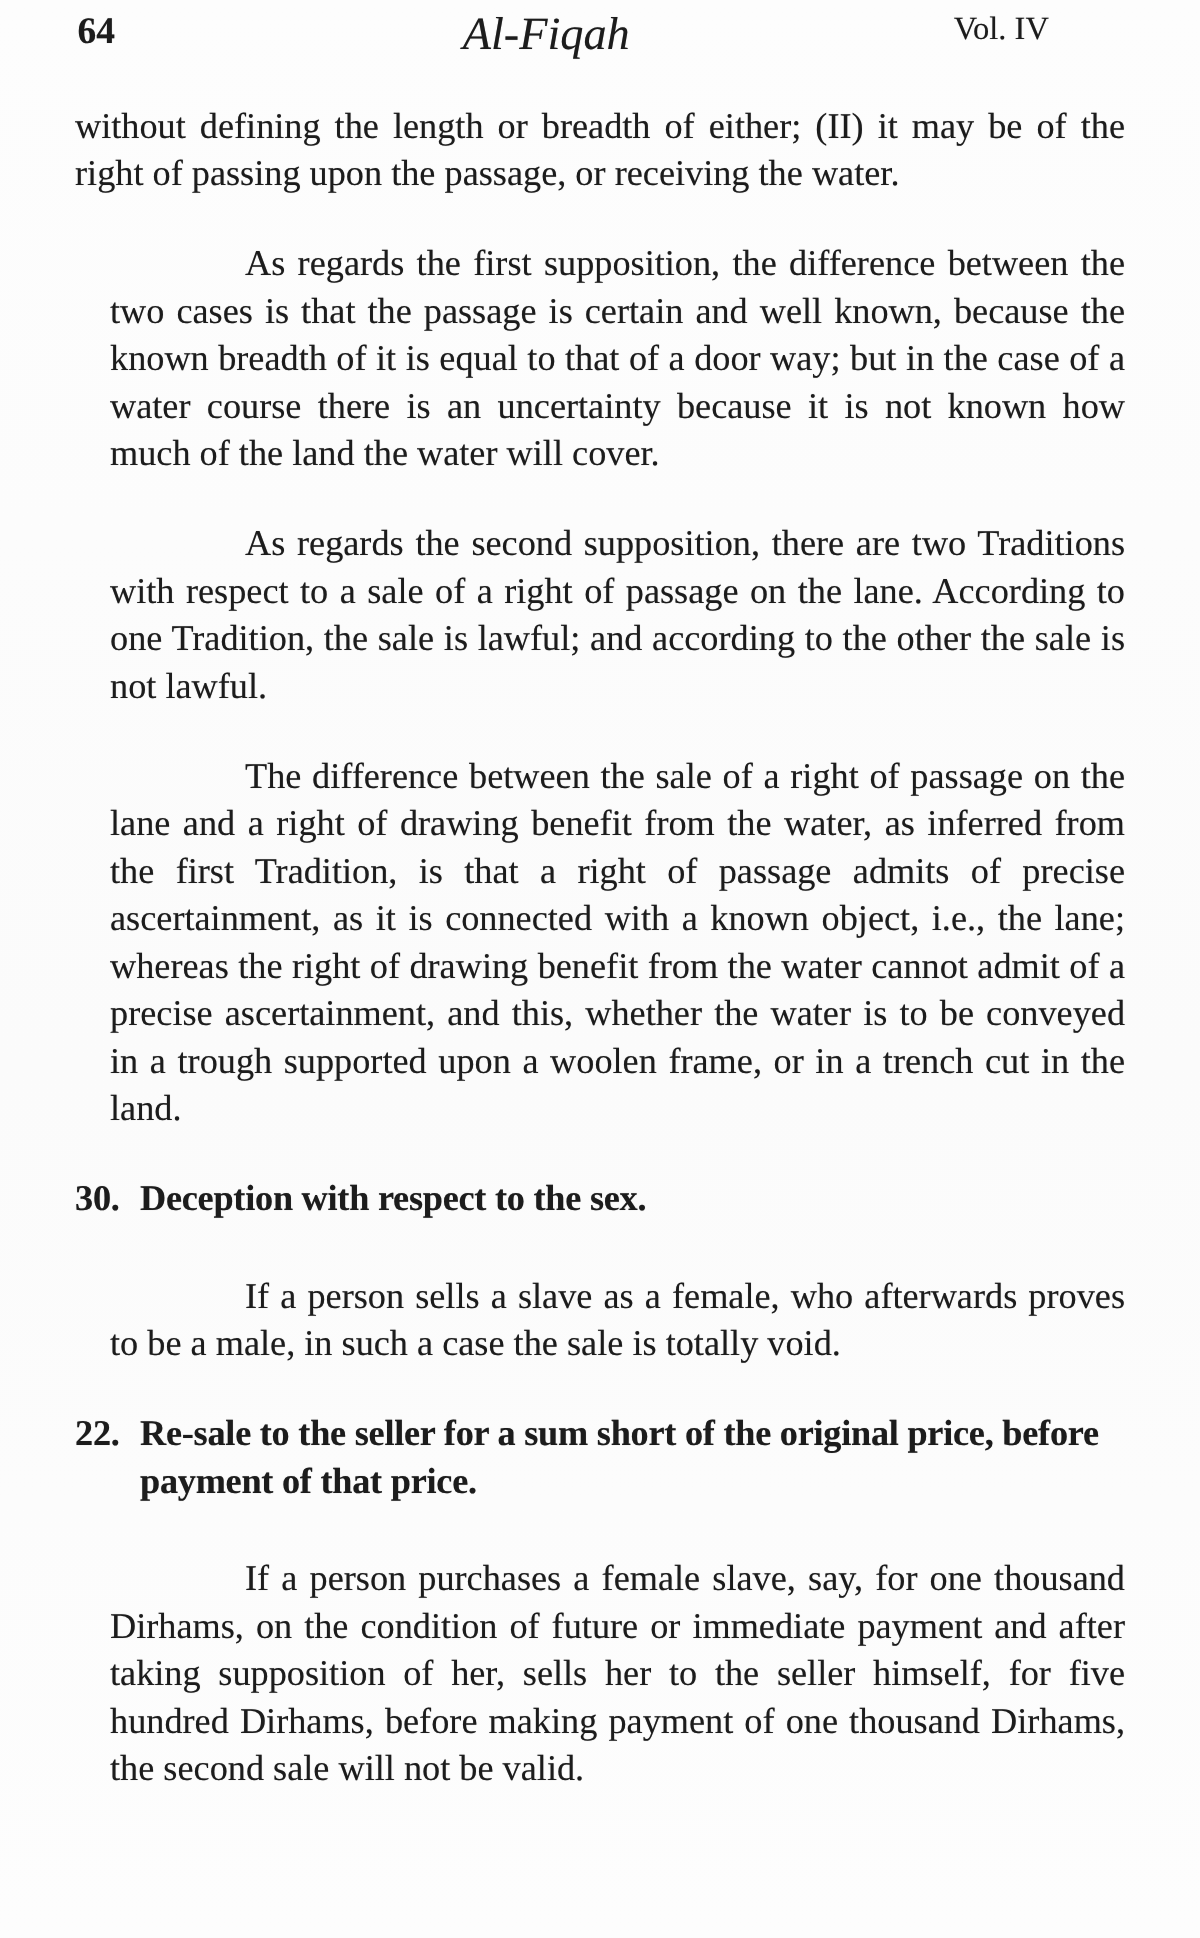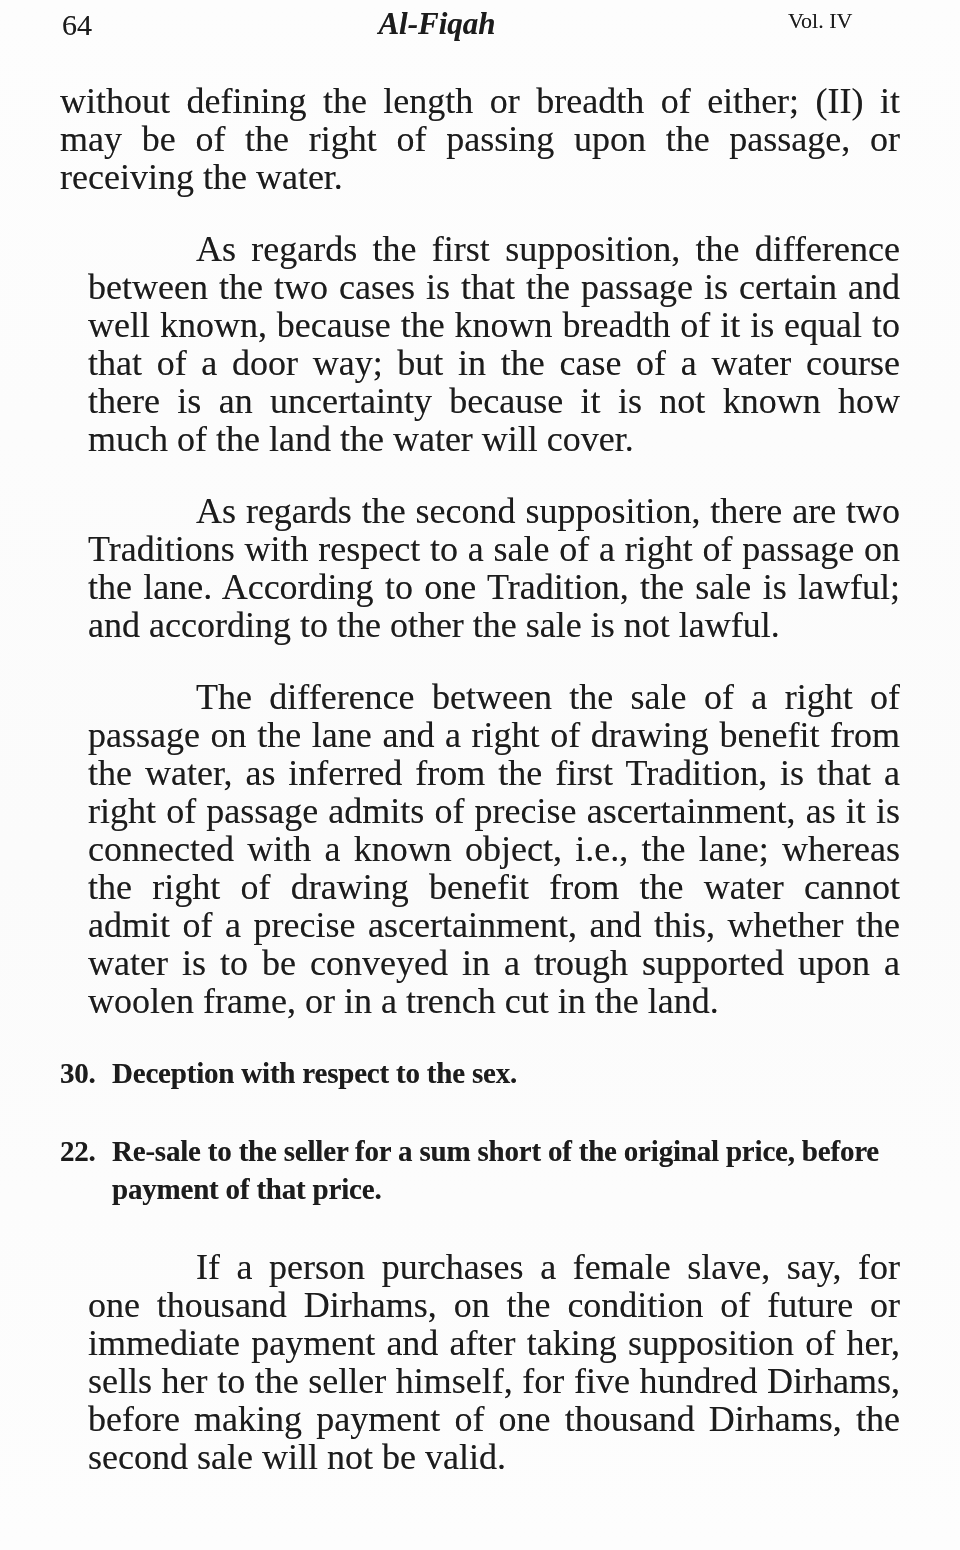--- a/index.html
+++ b/index.html
@@ -15,30 +15,30 @@
     position: relative;
     width: 960px; height: 1550px;
     overflow: hidden;
     background: linear-gradient(180deg, #fdfdfd 0%, #fbfbfb 55%, #fdfdfd 100%);
   }
   
   .page * { text-shadow: 0 0 0.6px rgba(20,20,20,0.45); }
 
   
   .pg-header { position: absolute; left: 0; top: 0; width: 960px; height: 48px; }
-  .pg-num   { position: absolute; left: 62px;  top: 8px; font-size: 30px; }
+  .pg-num   { position: absolute; left: 62px;  top: 8px; font-size: 30px; font-weight: bold; }
   .pg-title { position: absolute; left: 437px; top: 6px; transform: translateX(-50%);
-              font-size: 31px; font-style: italic; font-weight: bold; }
-  .pg-vol   { position: absolute; left: 763px; top: 8px; font-size: 22px; margin-left: 25px; }
+              font-size: 37px; font-style: italic; font-weight: normal; }
+  .pg-vol   { position: absolute; left: 763px; top: 8px; font-size: 26px; }
 
   
   .content { position: absolute; left: 60px; top: 82px; width: 840px; }
   .para {
     margin: 0 0 34px 0;
-    font-size: 36px;
+    font-size: 29px;
     line-height: 38px;
     text-align: justify;
   }
   .para.indent { text-indent: 108px; margin-left: 28px; }
   .heading {
     margin: 22px 0 40px 0;
     font-size: 29px;
     line-height: 38px;
     font-weight: bold;
     text-align: left;
@@ -56,16 +56,17 @@
     <span class="pg-title">Al-Fiqah</span>
     <span class="pg-vol">Vol. IV</span>
   </header>
 
   <main class="content" id="content">
       <p class="para">without defining the length or breadth of either; (II) it may be of the right of passing upon the passage, or receiving the water.</p>
       <p class="para indent">As regards the first supposition, the difference between the two cases is that the passage is certain and well known, because the known breadth of it is equal to that of a door way; but in the case of a water course there is an uncertainty because it is not known how much of the land the water will cover.</p>
       <p class="para indent">As regards the second supposition, there are two Traditions with respect to a sale of a right of passage on the lane. According to one Tradition, the sale is lawful; and according to the other the sale is not lawful.</p>
       <p class="para indent">The difference between the sale of a right of passage on the lane and a right of drawing benefit from the water, as inferred from the first Tradition, is that a right of passage admits of precise ascertainment, as it is connected with a known object, i.e., the lane; whereas the right of drawing benefit from the water cannot admit of a precise ascertainment, and this, whether the water is to be conveyed in a trough supported upon a woolen frame, or in a trench cut in the land.</p>
       <p class="heading"><span class="h-num">30.</span><span>Deception with respect to the sex.</span></p>
+      <p class="para indent">If a person sells a slave as a female, who afterwards proves to be a male, in such a case the sale is totally void.</p>
       <p class="heading"><span class="h-num">22.</span><span>Re-sale to the seller for a sum short of the original price, before payment of that price.</span></p>
       <p class="para indent">If a person purchases a female slave, say, for one thousand Dirhams, on the condition of future or immediate payment and after taking supposition of her, sells her to the seller himself, for five hundred Dirhams, before making payment of one thousand Dirhams, the second sale will not be valid.</p>
     </main>
 </div>
 
 </body></html>

